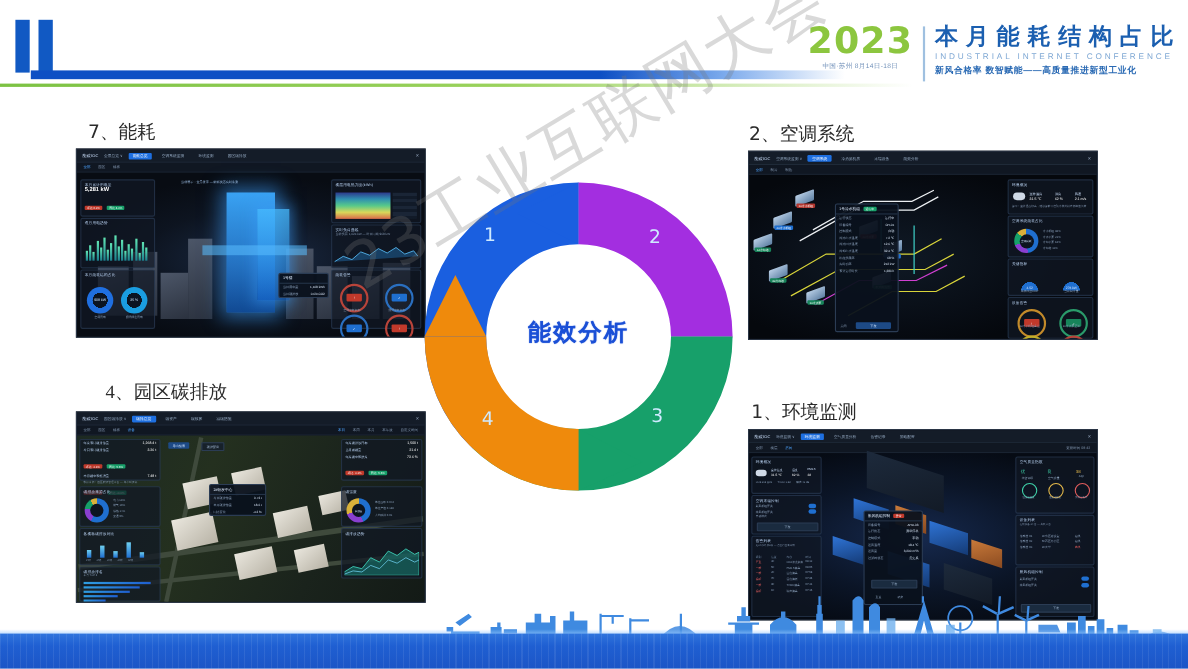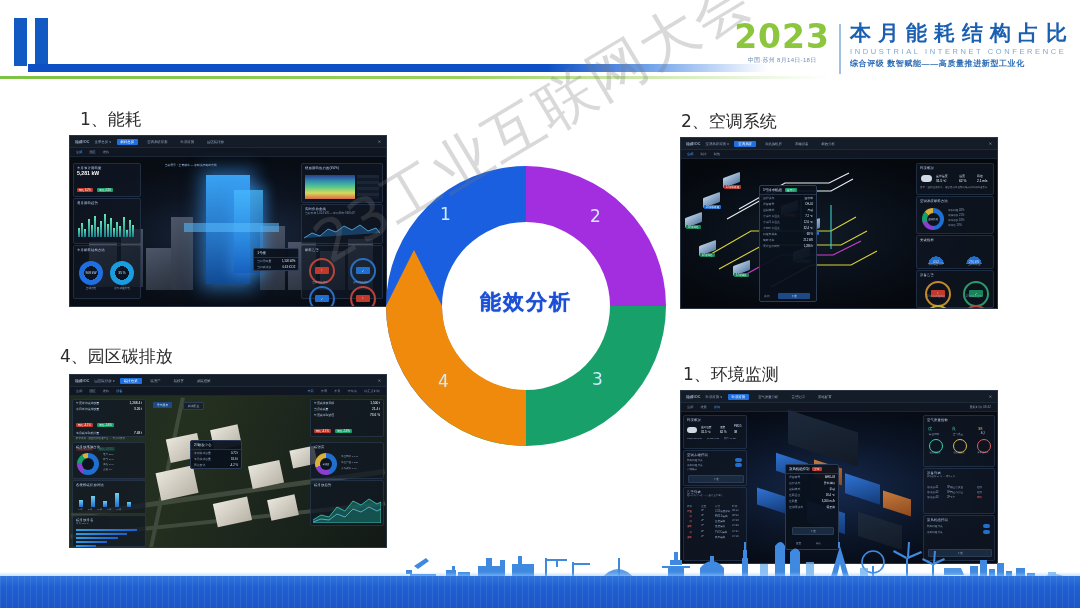--- a/index.html
+++ b/index.html
@@ -48,21 +48,21 @@
   .logo-en{font-size:7.5px;color:#7fa8d4;letter-spacing:2.6px;margin-top:2px;white-space:nowrap;}
   .logo-sub{font-size:8px;color:#2a6ab4;font-weight:bold;letter-spacing:0.6px;margin-top:2px;white-space:nowrap;}
 
   
   .sec-label{
     position:absolute;font-size:17px;color:#2b2b2b;white-space:nowrap;
     font-family:"DejaVu Sans","Liberation Sans",sans-serif;
   }
   #lbl1{left:80px;top:108px;}
   #lbl2{left:681px;top:110px;}
-  #lbl4{left:60px;top:345px;}
+  #lbl4{left:96px;top:345px;font-family:Liberation Serif, serif;}
   #lbl3{left:683px;top:363px;}
 
   
   .shot{position:absolute;background:#0b1018;border:1px solid #2a3545;overflow:hidden;}
   #shot1{left:69px;top:135px;width:316px;height:170px;}
   #shot2{left:680px;top:137px;width:316px;height:170px;}
   #shot4{left:69px;top:374px;width:316px;height:172px;}
   #shot3{left:680px;top:390px;width:316px;height:172px;}
 
   .dash-top{height:11px;background:#141c28;display:flex;align-items:center;padding:0 5px;gap:5px;border-bottom:1px solid #1f2a38;}
@@ -185,26 +185,26 @@
 
     <div class="logo">
       <div class="logo-left">
         <div class="logo-year">2023</div>
         <div class="logo-date">中国·苏州  8月14日-18日</div>
       </div>
       <div class="logo-div"></div>
       <div class="logo-right">
         <div class="logo-cn">本月能耗结构占比</div>
         <div class="logo-en">INDUSTRIAL INTERNET CONFERENCE</div>
-        <div class="logo-sub">综合评级  数智赋能——高质量推进新型工业化</div>
+        <div class="logo-sub">新风合格率  数智赋能——高质量推进新型工业化</div>
       </div>
     </div>
   </div>
 
-  <div class="sec-label" id="lbl1">1、能耗</div>
+  <div class="sec-label" id="lbl1">7、能耗</div>
   <div class="sec-label" id="lbl2">2、空调系统</div>
   <div class="sec-label" id="lbl3">1、环境监测</div>
   <div class="sec-label" id="lbl4">4、园区碳排放</div>
 
   <div class="shot" id="shot1">
     <div class="dash-top">
       <span class="dash-logo">能碳IOC</span>
       <span class="dash-crumb">全景总览 ∨</span>
       <span class="dash-tab on">能耗总览</span>
       <span class="dash-tab">空调系统监测</span>

